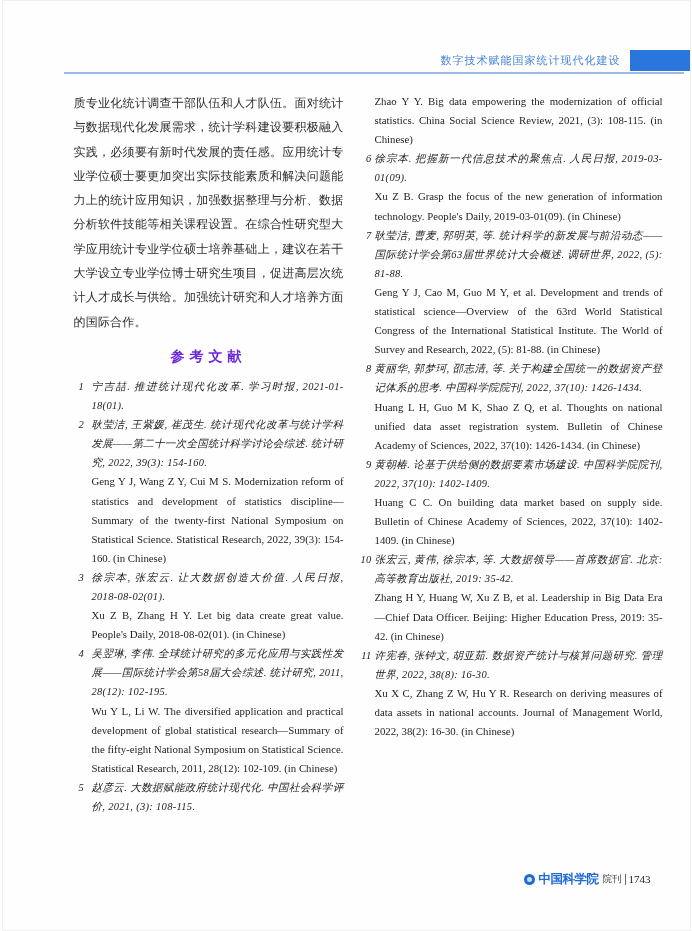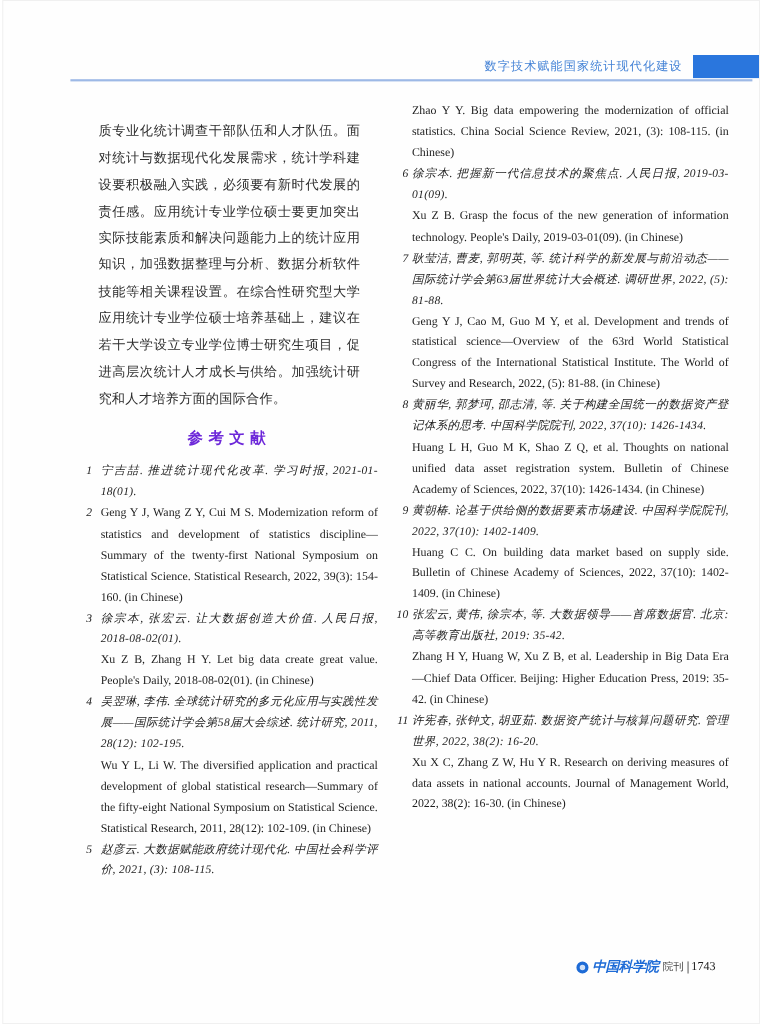--- a/index.html
+++ b/index.html
@@ -24,21 +24,21 @@
     position:absolute; left:62px; top:72px; width:620px; height:2px;
     background:#9db9e6;
   }
 
   
   .col { position:absolute; top:91px; }
   .col-left  { left:72px;  width:270px; }
   .col-right { left:373px; width:288px; top:92px; }
 
   .body-par {
-    margin:16px; font-size:12px; line-height:24.3px; letter-spacing:0.2px;
+    margin:0; font-size:12px; line-height:24.3px; letter-spacing:0.2px;
     text-align:justify; color:#2d2d2d;
   }
 
   .refs-heading {
     margin:14px 0 11px; text-align:center;
     font-size:14px; font-weight:600; letter-spacing:5px;
     color:#6d28d9;
   }
 
   .ref { position:relative; }
@@ -61,21 +61,21 @@
   
   .footer {
     position:absolute; left:522px; top:869px; height:20px;
     display:flex; align-items:center;
   }
   .logo-circle {
     width:5px; height:5px; border:3px solid #1e6bd6; border-radius:50%;
     background:#cfe0f7; flex:0 0 auto;
   }
   .logo-text {
-    margin-left:4px; font-size:12.5px; font-weight:bold; font-style:italic;
+    margin-left:4px; font-size:12.5px; font-weight:bold; 
     letter-spacing:-0.5px; color:#1e6bd6; white-space:nowrap;
   }
   .journal-label {
     margin-left:4px; font-size:9.5px; color:#444;
     font-family:"Liberation Sans", sans-serif; white-space:nowrap;
   }
   .footer-divider { width:1px; height:11px; background:#666; margin:0 3px; }
   .page-number { font-size:11px; color:#1c1c1c; }
 </style>
 </head>
@@ -91,20 +91,21 @@
     <p class="body-par">质专业化统计调查干部队伍和人才队伍。面对统计与数据现代化发展需求，统计学科建设要积极融入实践，必须要有新时代发展的责任感。应用统计专业学位硕士要更加突出实际技能素质和解决问题能力上的统计应用知识，加强数据整理与分析、数据分析软件技能等相关课程设置。在综合性研究型大学应用统计专业学位硕士培养基础上，建议在若干大学设立专业学位博士研究生项目，促进高层次统计人才成长与供给。加强统计研究和人才培养方面的国际合作。</p>
 
     <h3 class="refs-heading">参考文献</h3>
 
     <div class="ref">
       <span class="num ref-zh">1</span>
       <div class="ref-zh">宁吉喆. 推进统计现代化改革. 学习时报, 2021-01-18(01).</div>
     </div>
     <div class="ref">
       <span class="num ref-zh">2</span>
+      <div class="ref-zh">耿莹洁, 王紫媛, 崔茂生. 统计现代化改革与统计学科发展——第二十一次全国统计科学讨论会综述. 统计研究, 2022, 39(3): 154-160.</div>
       <div class="ref-en">Geng Y J, Wang Z Y, Cui M S. Modernization reform of statistics and development of statistics discipline—Summary of the twenty-first National Symposium on Statistical Science. Statistical Research, 2022, 39(3): 154-160. (in Chinese)</div>
     </div>
     <div class="ref">
       <span class="num ref-zh">3</span>
       <div class="ref-zh">徐宗本, 张宏云. 让大数据创造大价值. 人民日报, 2018-08-02(01).</div>
       <div class="ref-en">Xu Z B, Zhang H Y. Let big data create great value. People's Daily, 2018-08-02(01). (in Chinese)</div>
     </div>
     <div class="ref">
       <span class="num ref-zh">4</span>
       <div class="ref-zh">吴翌琳, 李伟. 全球统计研究的多元化应用与实践性发展——国际统计学会第58届大会综述. 统计研究, 2011, 28(12): 102-195.</div>
@@ -142,21 +143,21 @@
       <div class="ref-zh">黄朝椿. 论基于供给侧的数据要素市场建设. 中国科学院院刊, 2022, 37(10): 1402-1409.</div>
       <div class="ref-en">Huang C C. On building data market based on supply side. Bulletin of Chinese Academy of Sciences, 2022, 37(10): 1402-1409. (in Chinese)</div>
     </div>
     <div class="ref">
       <span class="num ref-zh">10</span>
       <div class="ref-zh">张宏云, 黄伟, 徐宗本, 等. 大数据领导——首席数据官. 北京: 高等教育出版社, 2019: 35-42.</div>
       <div class="ref-en">Zhang H Y, Huang W, Xu Z B, et al. Leadership in Big Data Era—Chief Data Officer. Beijing: Higher Education Press, 2019: 35-42. (in Chinese)</div>
     </div>
     <div class="ref">
       <span class="num ref-zh">11</span>
-      <div class="ref-zh">许宪春, 张钟文, 胡亚茹. 数据资产统计与核算问题研究. 管理世界, 2022, 38(2): 16-20.</div>
+      <div class="ref-zh">许宪春, 张钟文, 胡亚茹. 数据资产统计与核算问题研究. 管理世界, 2022, 38(8): 16-30.</div>
       <div class="ref-en">Xu X C, Zhang Z W, Hu Y R. Research on deriving measures of data assets in national accounts. Journal of Management World, 2022, 38(2): 16-30. (in Chinese)</div>
     </div>
   </div>
 
   <div class="footer">
     <span class="logo-circle"></span>
     <span class="logo-text">中国科学院</span>
     <span class="journal-label">院刊</span>
     <span class="footer-divider"></span>
     <span class="page-number">1743</span>

